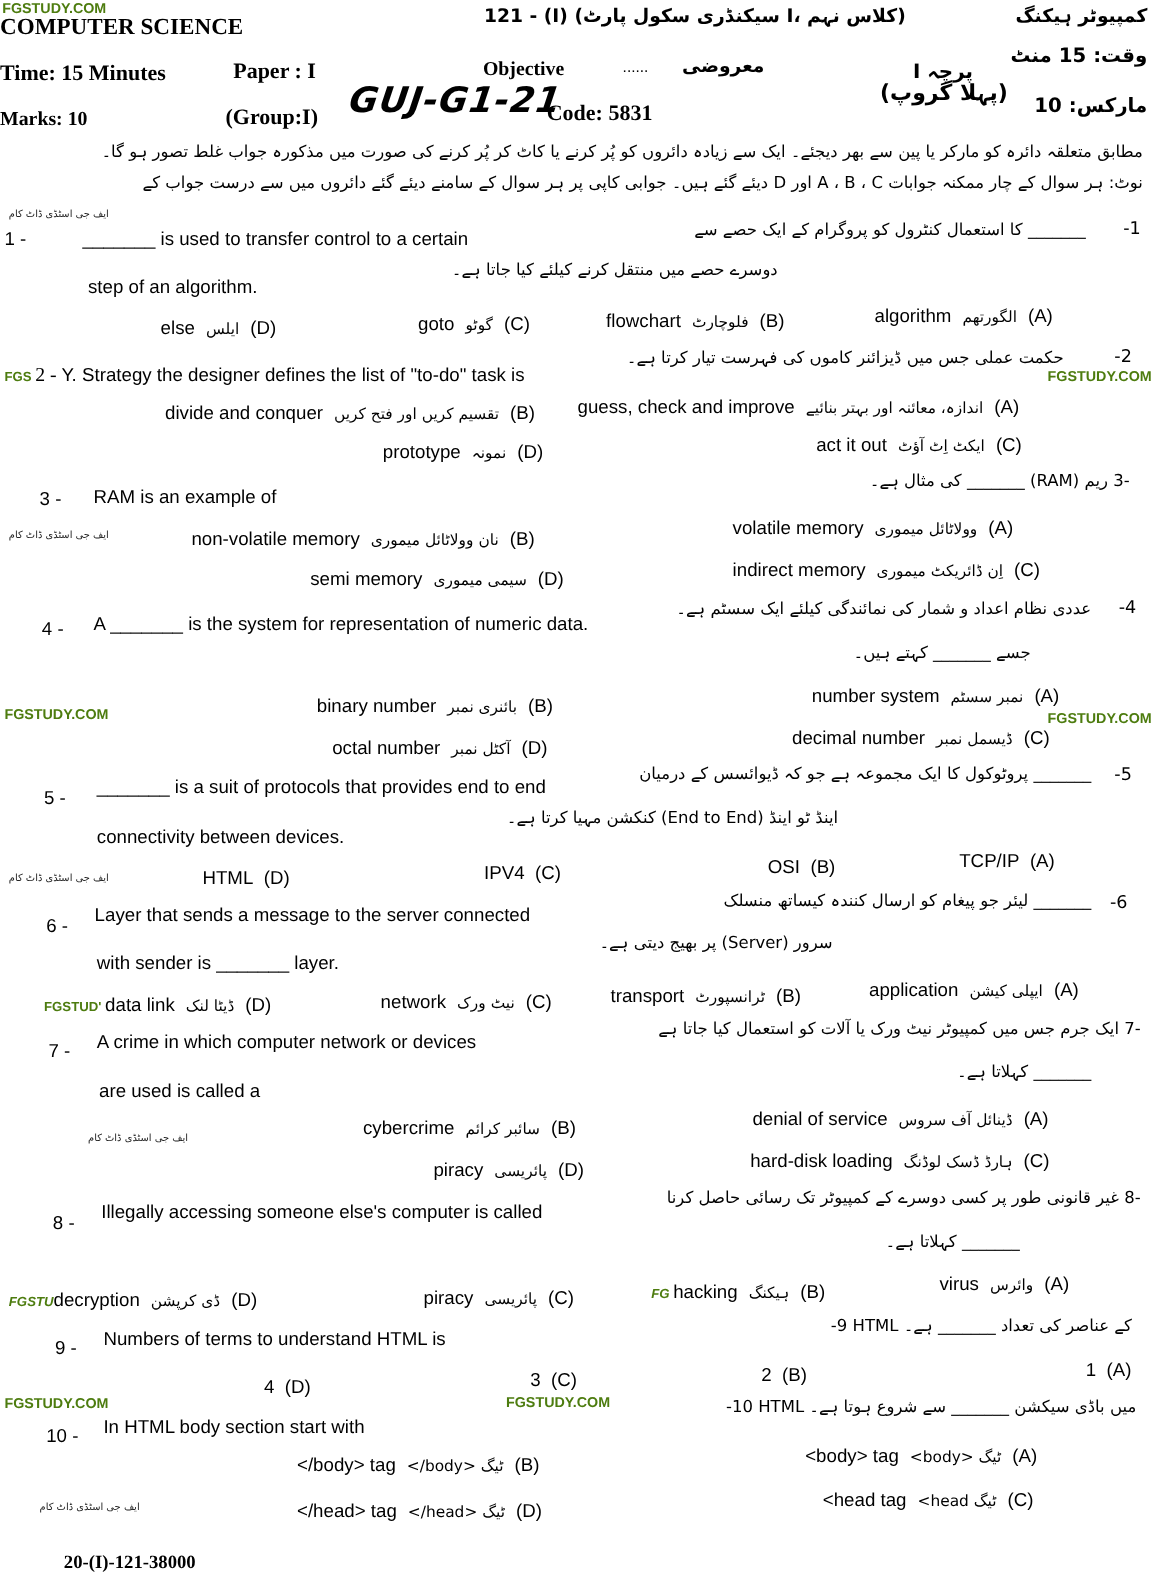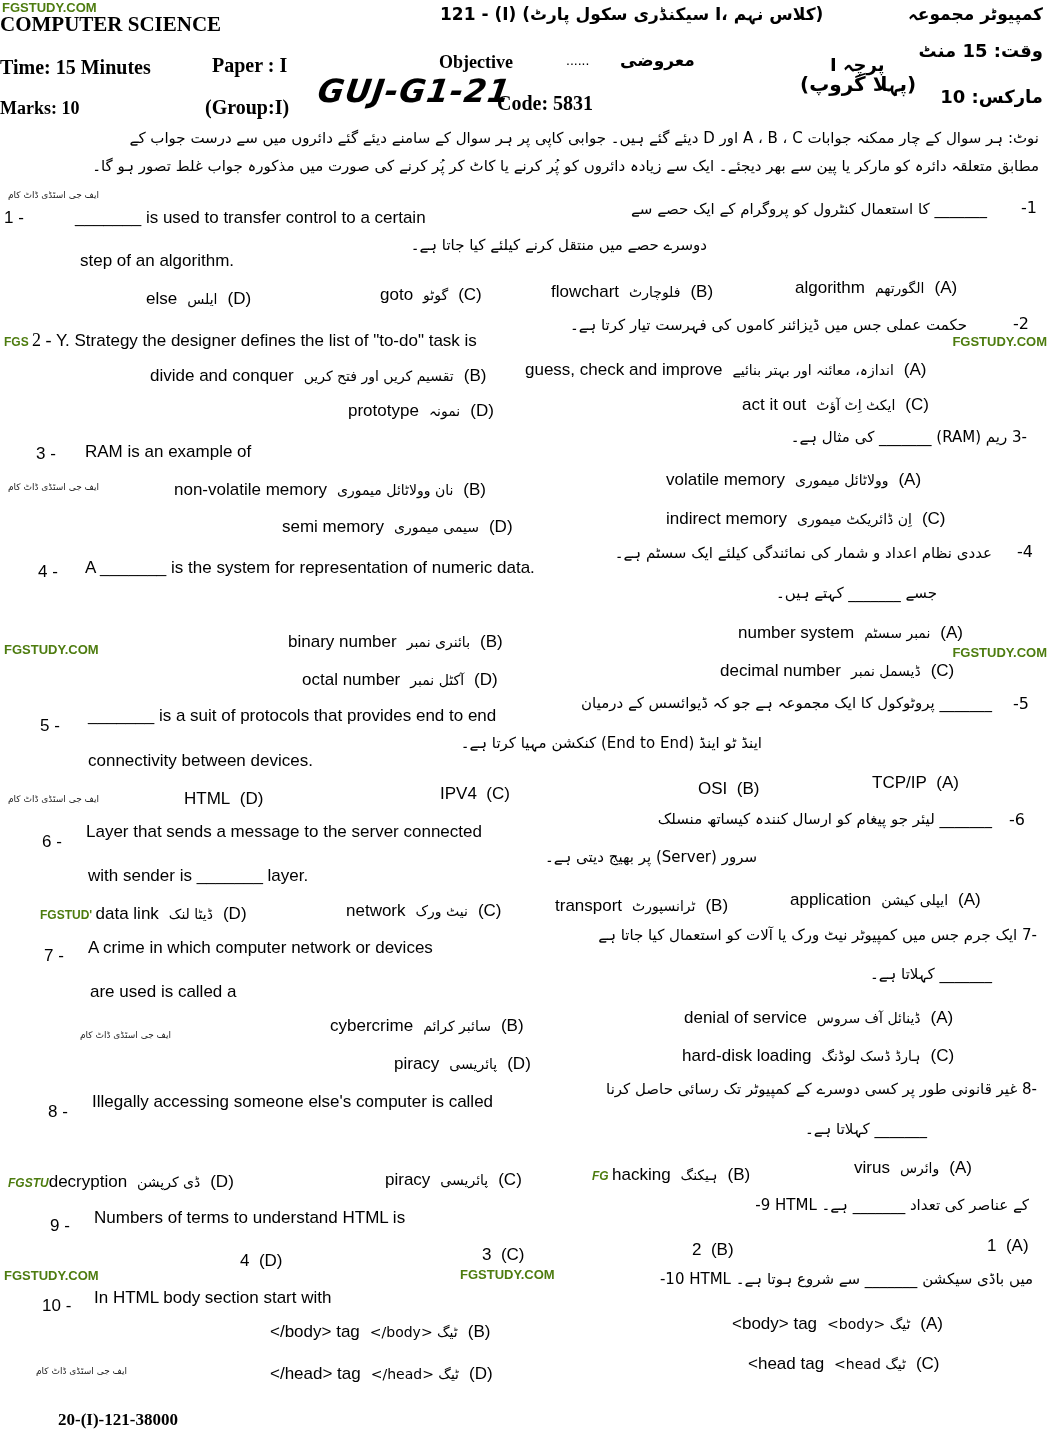--- a/index.html
+++ b/index.html
@@ -18,40 +18,40 @@
   .opt .urw { font-family: "DejaVu Sans", sans-serif; font-size: 14px; margin: 0 10px; }
   .hand { font-family: "DejaVu Sans", sans-serif; font-weight: bold; font-style: italic; font-size: 32px; letter-spacing: 1px; transform: skewX(-8deg); }
   .note { font-size: 15px; line-height: 28px; text-align: right; }
 </style>
 </head>
 <body>
 
 <div class="abs wm" style="left:2px;top:0px;">FGSTUDY.COM</div>
 <div class="abs serif bold" style="left:0px;top:12px;font-size:21px;">COMPUTER SCIENCE</div>
 <div class="abs ur bold" style="left:440px;top:4px;font-size:17px;width:220px;text-align:center;">121 - (I) (سیکنڈری سکول پارٹ I، کلاس نہم)</div>
-<div class="abs ur bold" style="right:4px;top:4px;font-size:17px;">کمپیوٹر مجموعہ</div>
+<div class="abs ur bold" style="right:4px;top:4px;font-size:17px;">کمپیوٹر ہیکنگ</div>
 
 <div class="abs serif bold" style="left:0px;top:56px;font-size:20px;">Time: 15 Minutes</div>
 <div class="abs serif bold" style="left:212px;top:54px;font-size:20px;">Paper : I</div>
 <div class="abs hand" style="left:318px;top:72px;">GUJ-G1-21</div>
 <div class="abs serif bold" style="left:439px;top:52px;font-size:18px;">Objective</div>
 <div class="abs" style="left:566px;top:52px;font-size:14px;">......</div>
 <div class="abs ur bold" style="left:620px;top:50px;font-size:17px;">معروضی</div>
 <div class="abs ur bold" style="left:830px;top:54px;font-size:18px;">پرچہ I</div>
 <div class="abs ur bold" style="right:4px;top:40px;font-size:18px;">وقت: 15 منٹ</div>
 
 <div class="abs serif bold" style="left:0px;top:98px;font-size:18px;">Marks: 10</div>
 <div class="abs serif bold" style="left:205px;top:96px;font-size:20px;">(Group:I)</div>
 <div class="abs serif bold" style="left:497px;top:92px;font-size:20px;">Code: 5831</div>
 <div class="abs ur bold" style="left:800px;top:72px;font-size:20px;">(پہلا گروپ)</div>
 <div class="abs ur bold" style="right:4px;top:86px;font-size:18px;">مارکس: 10</div>
 
 <div class="abs ur note" style="right:8px;top:124px;width:1030px;white-space:normal;">
+  <div>مطابق متعلقہ دائرہ کو مارکر یا پین سے بھر دیجئے۔ ایک سے زیادہ دائروں کو پُر کرنے یا کاٹ کر پُر کرنے کی صورت میں مذکورہ جواب غلط تصور ہو گا۔</div>
   <div>نوٹ: ہر سوال کے چار ممکنہ جوابات A ، B ، C اور D دیئے گئے ہیں۔ جوابی کاپی پر ہر سوال کے سامنے دیئے گئے دائروں میں سے درست جواب کے</div>
-  <div>مطابق متعلقہ دائرہ کو مارکر یا پین سے بھر دیجئے۔ ایک سے زیادہ دائروں کو پُر کرنے یا کاٹ کر پُر کرنے کی صورت میں مذکورہ جواب غلط تصور ہو گا۔</div>
 </div>
 
 <div class="abs wm-ur" style="left:8px;top:190px;">ایف جی اسٹڈی ڈاٹ کام</div>
 <div class="abs q" style="left:4px;top:208px;">1 -</div>
 <div class="abs q" style="left:75px;top:208px;">_______ is used to transfer control to a certain</div>
 <div class="abs q" style="left:80px;top:251px;">step of an algorithm.</div>
 <div class="abs ur" style="right:60px;top:200px;font-size:15px;">_______ کا استعمال کنٹرول کو پروگرام کے ایک حصے سے</div>
 <div class="abs ur" style="right:10px;top:198px;font-size:16px;">-1</div>
 <div class="abs ur" style="right:340px;top:236px;font-size:15px;">دوسرے حصے میں منتقل کرنے کیلئے کیا جاتا ہے۔</div>
 <div class="abs opt" style="left:146px;top:289px;"><span>else</span><span class="urw">ایلس</span><span>(D)</span></div>

